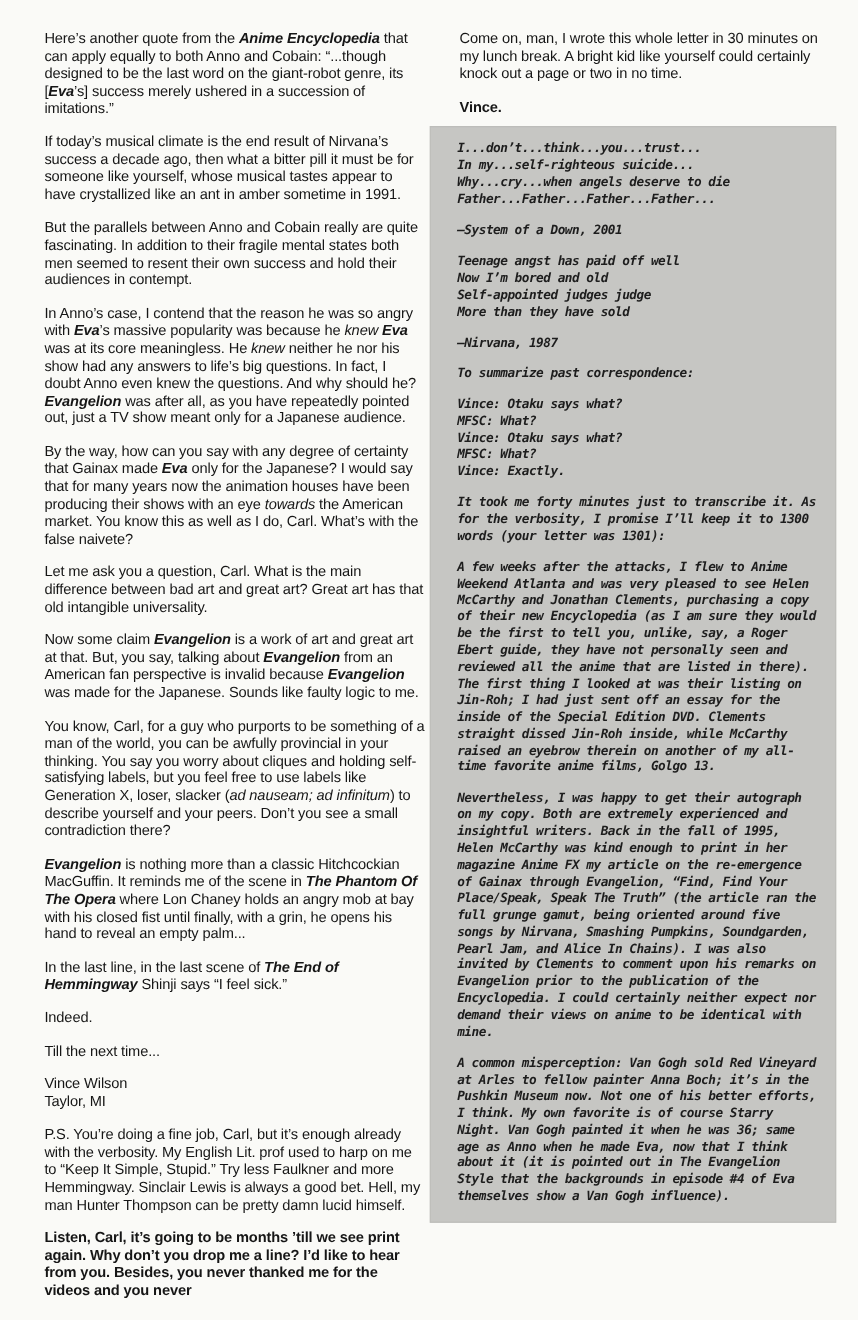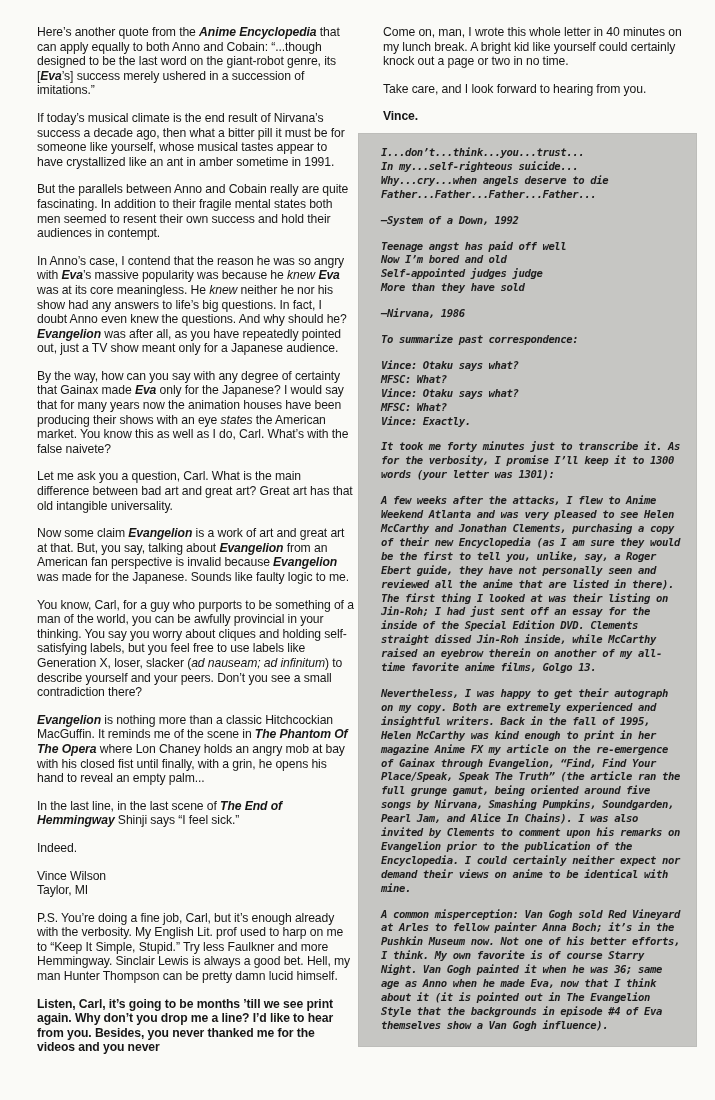--- a/index.html
+++ b/index.html
@@ -65,51 +65,51 @@
 </style>
 </head>
 <body>
 
 <div class="page">
   <div class="col-left letter-text">
       <p class="para">Here’s another quote from the <strong><em>Anime Encyclopedia</em></strong> that can apply equally to both Anno and Cobain: “...though designed to be the last word on the giant-robot genre, its [<strong><em>Eva</em></strong>’s] success merely ushered in a succession of imitations.”</p>
       <p class="para">If today’s musical climate is the end result of Nirvana’s success a decade ago, then what a bitter pill it must be for someone like yourself, whose musical tastes appear to have crystallized like an ant in amber sometime in 1991.</p>
       <p class="para">But the parallels between Anno and Cobain really are quite fascinating. In addition to their fragile mental states both men seemed to resent their own success and hold their audiences in contempt.</p>
       <p class="para">In Anno’s case, I contend that the reason he was so angry with <strong><em>Eva</em></strong>’s massive popularity was because he <em>knew</em> <strong><em>Eva</em></strong> was at its core meaningless. He <em>knew</em> neither he nor his show had any answers to life’s big questions. In fact, I doubt Anno even knew the questions. And why should he? <strong><em>Evangelion</em></strong> was after all, as you have repeatedly pointed out, just a TV show meant only for a Japanese audience.</p>
-      <p class="para">By the way, how can you say with any degree of certainty that Gainax made <strong><em>Eva</em></strong> only for the Japanese? I would say that for many years now the animation houses have been producing their shows with an eye <em>states</em> the American market. You know this as well as I do, Carl. What’s with the false naivete?</p>
+      <p class="para">By the way, how can you say with any degree of certainty that Gainax made <strong><em>Eva</em></strong> only for the Japanese? I would say that for many years now the animation houses have been producing their shows with an eye <em>towards</em> the American market. You know this as well as I do, Carl. What’s with the false naivete?</p>
       <p class="para">Let me ask you a question, Carl. What is the main difference between bad art and great art? Great art has that old intangible universality.</p>
       <p class="para">Now some claim <strong><em>Evangelion</em></strong> is a work of art and great art at that. But, you say, talking about <strong><em>Evangelion</em></strong> from an American fan perspective is invalid because <strong><em>Evangelion</em></strong> was made for the Japanese. Sounds like faulty logic to me.</p>
       <p class="para">You know, Carl, for a guy who purports to be something of a man of the world, you can be awfully provincial in your thinking. You say you worry about cliques and holding self-satisfying labels, but you feel free to use labels like Generation X, loser, slacker (<em>ad nauseam; ad infinitum</em>) to describe yourself and your peers. Don’t you see a small contradiction there?</p>
       <p class="para"><strong><em>Evangelion</em></strong> is nothing more than a classic Hitchcockian MacGuffin. It reminds me of the scene in <strong><em>The Phantom Of The Opera</em></strong> where Lon Chaney holds an angry mob at bay with his closed fist until finally, with a grin, he opens his hand to reveal an empty palm...</p>
       <p class="para">In the last line, in the last scene of <strong><em>The End of Hemmingway</em></strong> Shinji says “I feel sick.”</p>
       <p class="para">Indeed.</p>
+      <p class="para">Till the next time...</p>
       <p class="para">Vince Wilson
 Taylor, MI</p>
       <p class="para">P.S. You’re doing a fine job, Carl, but it’s enough already with the verbosity. My English Lit. prof used to harp on me to “Keep It Simple, Stupid.” Try less Faulkner and more Hemmingway. Sinclair Lewis is always a good bet. Hell, my man Hunter Thompson can be pretty damn lucid himself.</p>
       <p class="para">Listen, Carl, it’s going to be months ’till we see print again. Why don’t you drop me a line? I’d like to hear from you. Besides, you never thanked me for the videos and you never</p>
     </div>
 
   <div class="col-right">
     <div class="right-top letter-text">
-        <p class="para">Come on, man, I wrote this whole letter in 40 minutes on my lunch break. A bright kid like yourself could certainly knock out a page or two in no time.</p>
-        <p class="para">Take care, and I look forward to hearing from you.</p>
+        <p class="para">Come on, man, I wrote this whole letter in 30 minutes on my lunch break. A bright kid like yourself could certainly knock out a page or two in no time.</p>
         <p class="para">Vince.</p>
       </div>
 
     <div class="quote-box" style="background: rgb(198, 198, 195);">
         <p class="para">I...don’t...think...you...trust...
 In my...self-righteous suicide...
 Why...cry...when angels deserve to die
 Father...Father...Father...Father...</p>
-        <p class="para">—System of a Down, 1992</p>
+        <p class="para">—System of a Down, 2001</p>
         <p class="para">Teenage angst has paid off well
 Now I’m bored and old
 Self-appointed judges judge
 More than they have sold</p>
-        <p class="para">—Nirvana, 1986</p>
+        <p class="para">—Nirvana, 1987</p>
         <p class="para">To summarize past correspondence:</p>
         <p class="para">Vince: Otaku says what?
 MFSC: What?
 Vince: Otaku says what?
 MFSC: What?
 Vince: Exactly.</p>
         <p class="para">It took me forty minutes just to transcribe it. As for the verbosity, I promise I’ll keep it to 1300 words (your letter was 1301):</p>
         <p class="para">A few weeks after the attacks, I flew to Anime Weekend Atlanta and was very pleased to see Helen McCarthy and Jonathan Clements, purchasing a copy of their new Encyclopedia (as I am sure they would be the first to tell you, unlike, say, a Roger Ebert guide, they have not personally seen and reviewed all the anime that are listed in there). The first thing I looked at was their listing on Jin-Roh; I had just sent off an essay for the inside of the Special Edition DVD. Clements straight dissed Jin-Roh inside, while McCarthy raised an eyebrow therein on another of my all-time favorite anime films, Golgo 13.</p>
         <p class="para">Nevertheless, I was happy to get their autograph on my copy. Both are extremely experienced and insightful writers. Back in the fall of 1995, Helen McCarthy was kind enough to print in her magazine Anime FX my article on the re-emergence of Gainax through Evangelion, “Find, Find Your Place/Speak, Speak The Truth” (the article ran the full grunge gamut, being oriented around five songs by Nirvana, Smashing Pumpkins, Soundgarden, Pearl Jam, and Alice In Chains). I was also invited by Clements to comment upon his remarks on Evangelion prior to the publication of the Encyclopedia. I could certainly neither expect nor demand their views on anime to be identical with mine.</p>
         <p class="para">A common misperception: Van Gogh sold Red Vineyard at Arles to fellow painter Anna Boch; it’s in the Pushkin Museum now. Not one of his better efforts, I think. My own favorite is of course Starry Night. Van Gogh painted it when he was 36; same age as Anno when he made Eva, now that I think about it (it is pointed out in The Evangelion Style that the backgrounds in episode #4 of Eva themselves show a Van Gogh influence).</p>

